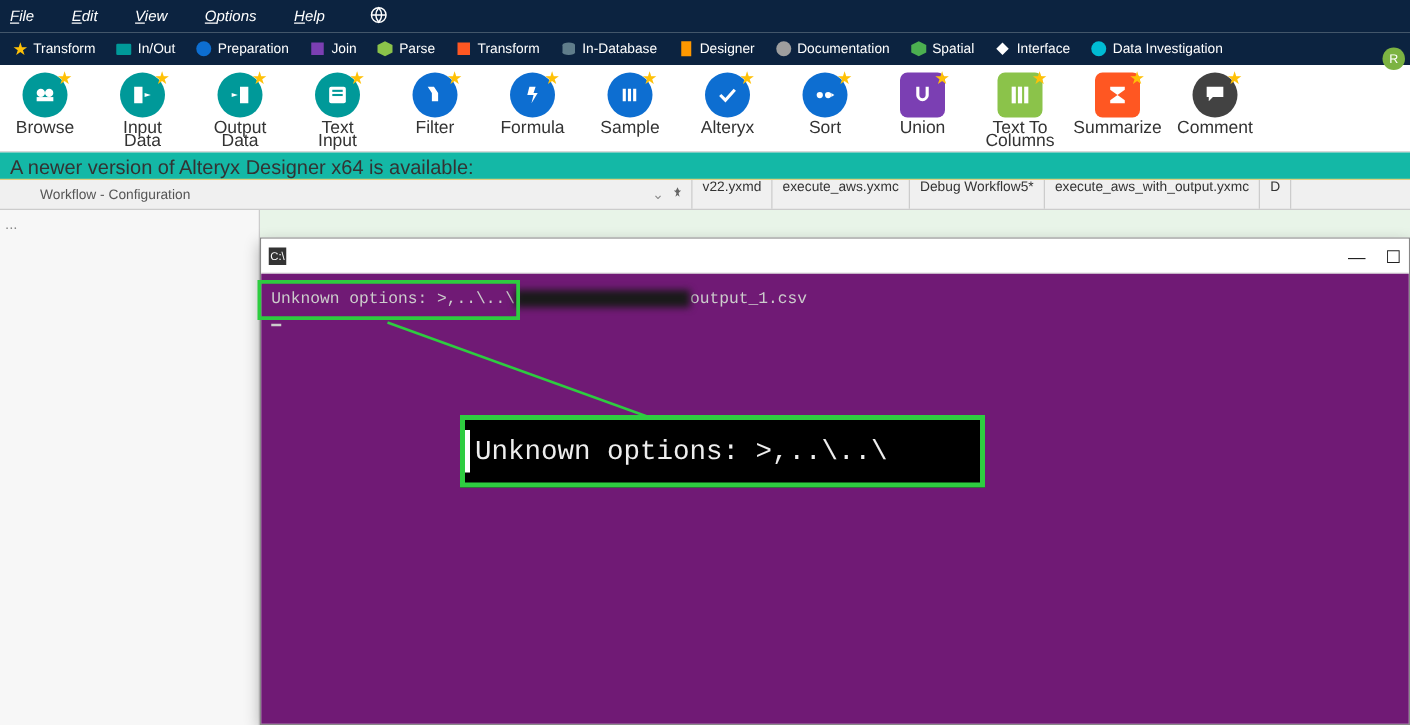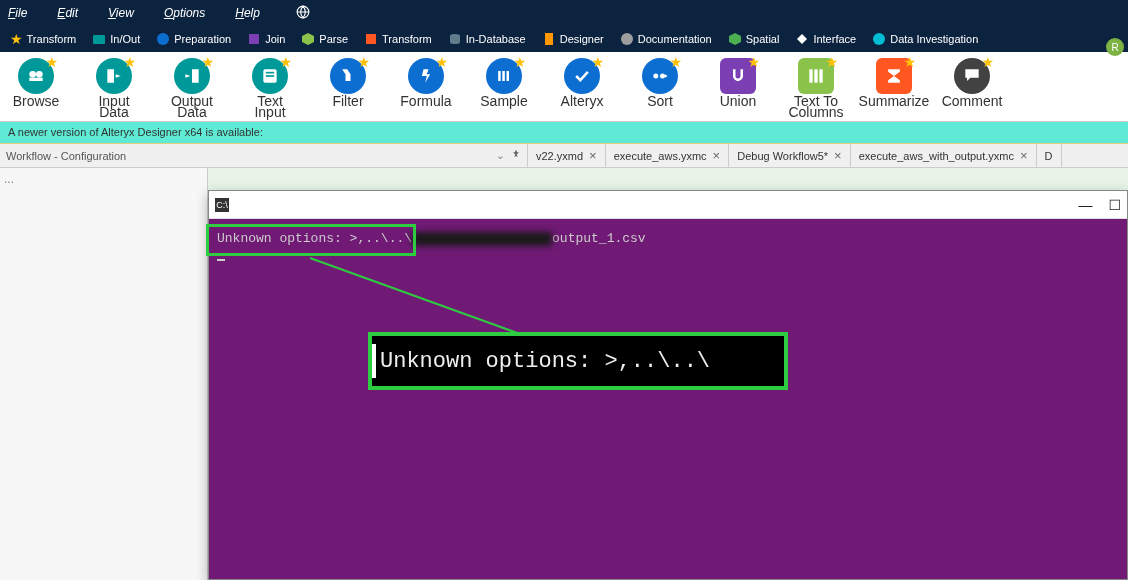--- a/index.html
+++ b/index.html
@@ -14,27 +14,27 @@
     .cat-item { display: flex; align-items: center; gap: 4px; padding: 2px 6px; cursor: pointer; font-size: 11px; }
     .cat-icon-wrap { width: 14px; height: 14px; display: flex; align-items: center; justify-content: center; }
     .starfav { color: #ffc107; font-size: 14px; }
 
     .tool-ribbon { background: #fff; display: flex; align-items: flex-start; padding: 6px 8px; gap: 22px; border-bottom: 1px solid #ccc; height: 70px; }
     .tool { display: flex; flex-direction: column; align-items: center; width: 56px; cursor: pointer; position: relative; }
     .tool .tool-icon { width: 36px; height: 36px; border-radius: 50%; display: flex; align-items: center; justify-content: center; position: relative; }
     .tool .star-marker { position: absolute; right: -4px; top: -4px; color: #ffc107; font-size: 14px; }
     .tool .tool-label { font-size: 14px; color: #333; margin-top: 2px; text-align: center; line-height: 11px; }
 
-    .notify-bar { background: #5eead4; color: #333; padding: 4px 8px; font-size: 11px; border-bottom: 1px solid #e0d080; height: 22px; }
+    .notify-bar { background: #14b8a6; color: #333; padding: 4px 8px; font-size: 16px; border-bottom: 1px solid #e0d080; height: 22px; }
 
     .mid-row { display: flex; height: 24px; background: #f0f0f0; border-bottom: 1px solid #ccc; }
-    .panel-title { flex: 0 0 528px; padding: 4px 6px; color: #555; font-size: 11px; display: flex; align-items: center; justify-content: space-between; border-right: 1px solid #ccc; }
+    .panel-title { flex: 0 0 528px; padding: 4px 6px; color: #555; font-size: 11px; display: flex; align-items: center; justify-content: space-between; border-right: 1px solid #ccc; margin-left: 26px; }
     .panel-title .panel-controls { display: flex; gap: 6px; color: #888; cursor: pointer; }
     .tabs-strip { flex: 1; display: flex; align-items: center; overflow: hidden; }
-    .tab { display: flex; align-items: center; padding: 0 8px; height: 24px; font-size: 11px; color: #333; border-right: 1px solid #ccc; gap: 6px; cursor: pointer; }
+    .tab { display: flex; align-items: flex-start; padding: 0 8px; height: 24px; font-size: 11px; color: #333; border-right: 1px solid #ccc; gap: 6px; cursor: pointer; flex-direction: column; }
     .tab .tab-close { color: #666; cursor: pointer; font-size: 13px; }
 
     .content-area { display: flex; height: calc(580px - 26px - 26px - 70px - 22px - 24px); }
     .config-panel { width: 208px; background: #f7f7f7; border-right: 1px solid #ccc; padding: 4px; color: #888; }
 
     .cmd-window { position: absolute; left: 208px; top: 190px; width: 920px; height: 390px; background: #fff; border: 1px solid #888; box-shadow: 0 4px 12px rgba(0,0,0,0.3); }
     .cmd-titlebar { height: 28px; background: #fff; display: flex; align-items: center; padding: 0 6px; border-bottom: 1px solid #ddd; font-size: 11px; color: #222; }
     .cmd-titlebar .cmd-icon { width: 14px; height: 14px; background: #333; margin-right: 6px; display: inline-flex; align-items: center; justify-content: center; color: #fff; font-size: 9px; }
     .cmd-titlebar .win-controls { margin-left: auto; display: flex; gap: 16px; color: #222; font-size: 14px; }
     .cmd-titlebar .win-controls span { cursor: pointer; }

